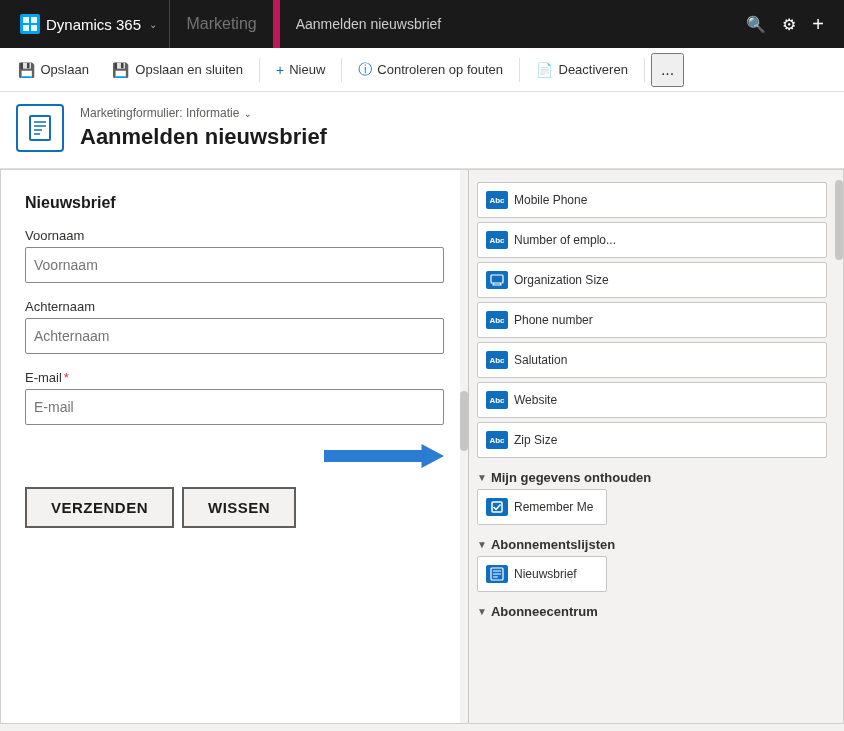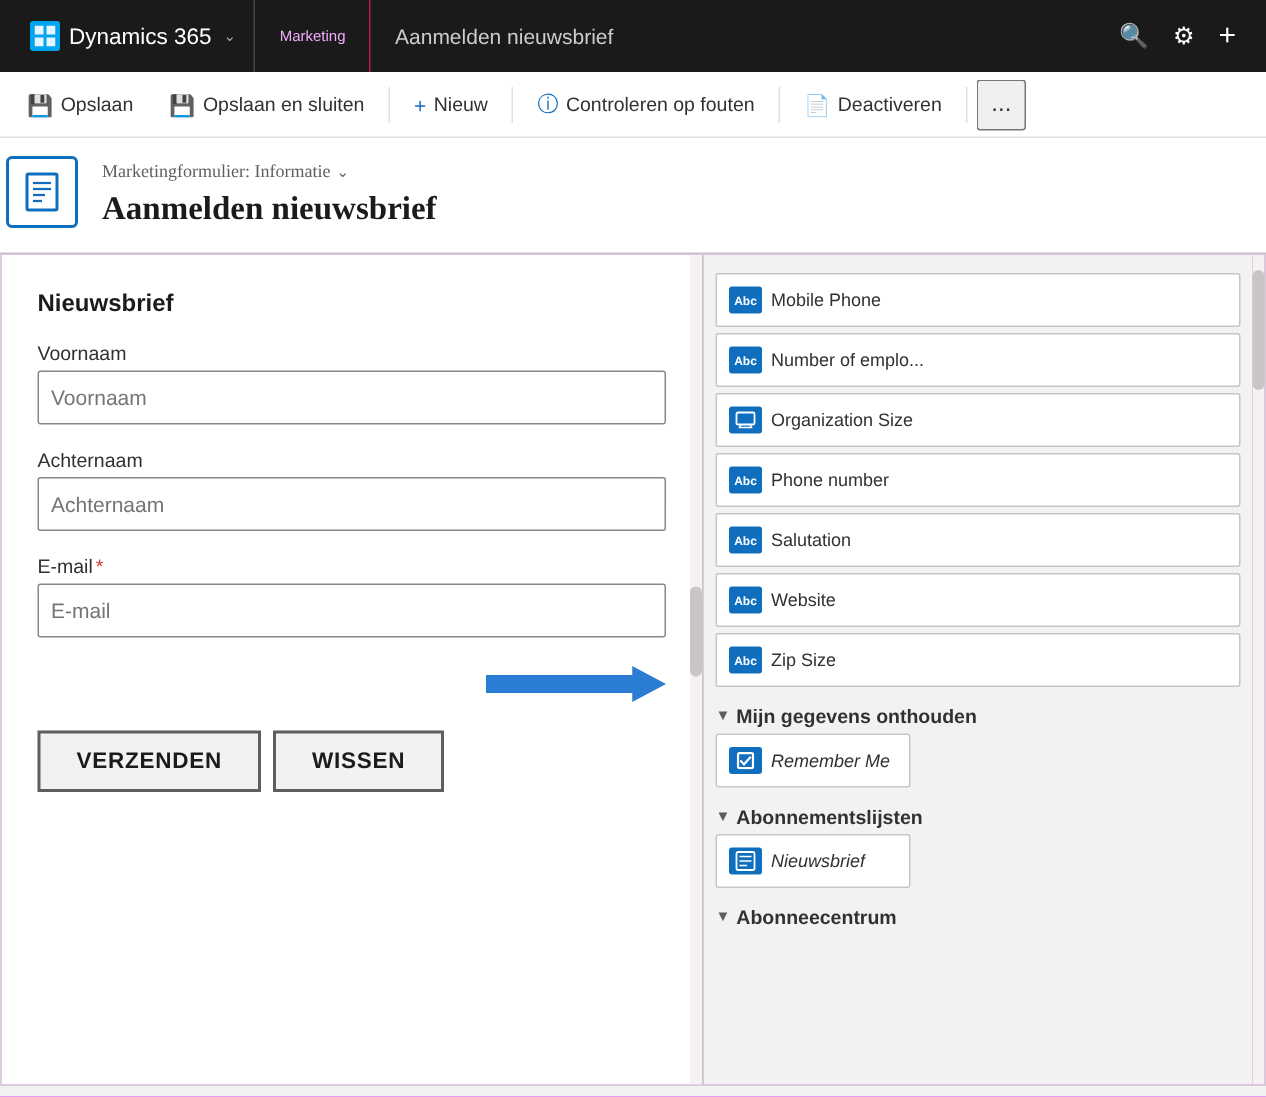--- a/index.html
+++ b/index.html
@@ -35,27 +35,27 @@
       color: #fff;
       font-size: 15px;
       font-weight: 400;
     }
     .brand-chevron {
       color: #aaa;
       font-size: 10px;
       margin-left: 2px;
     }
     .top-nav-module {
-      color: #f0abfc;
-      font-size: 10px;
+      color: #737373;
+      font-size: 16px;
       padding: 0 16px;
       height: 100%;
       display: flex;
       align-items: center;
-      border-right: 1px solid #be185d;
+      border-right: 7px solid #be185d;
     }
     .top-nav-title {
       color: #ccc;
       font-size: 14px;
       padding: 0 16px;
       flex: 1;
       display: flex;
       align-items: center;
     }
     .top-nav-icons {
@@ -106,26 +106,25 @@
     .cmd-more {
       padding: 6px 8px;
       cursor: pointer;
       font-size: 16px;
       color: #323130;
     }
 
     
     .page-header {
       background: #fff;
-      padding: 12px 24px 16px 4px;
+      padding: 12px 24px 16px 16px;
       border-bottom: 1px solid #e0e0e0;
       display: flex;
-      align-items: flex-end;
+      align-items: center;
       gap: 16px;
-      font-family: Liberation Serif, serif;
     }
     .page-header-icon {
       width: 48px; height: 48px;
       border: 2px solid #106ebe;
       border-radius: 4px;
       display: flex;
       align-items: center;
       justify-content: center;
       font-size: 22px;
       color: #106ebe;
@@ -310,21 +309,20 @@
       font-weight: 600;
     }
     .section-triangle {
       color: #605e5c;
       font-size: 10px;
     }
 
     
     .field-single {
       padding: 0 8px 4px 8px;
-      font-style: italic;
     }
     .field-chip-check {
       background: #106ebe;
       width: 22px; height: 18px;
       border-radius: 2px;
       display: flex;
       align-items: center;
       justify-content: center;
       color: #fff;
       font-size: 11px;

